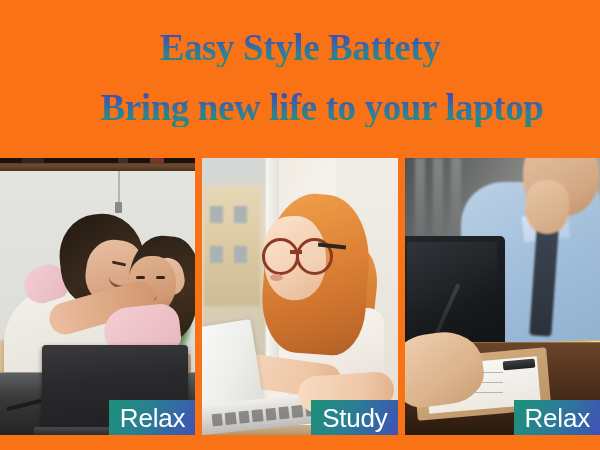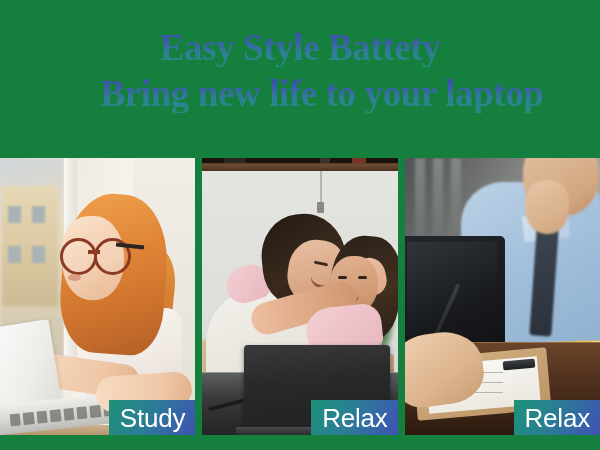--- a/index.html
+++ b/index.html
@@ -11,21 +11,21 @@
     width: 600px;
     height: 450px;
     overflow: hidden;
     font-family: "Liberation Sans", sans-serif;
   }
 
   .banner {
     position: relative;
     width: 600px;
     height: 450px;
-    background: #15803d;
+    background: #f97316;
     box-sizing: border-box;
   }
 
   
   .headline {
     position: absolute;
     left: 0;
     top: 28px;
     width: 600px;
     text-align: center;
@@ -37,21 +37,21 @@
     font-weight: bold;
     letter-spacing: -0.4px;
     line-height: 1.06;
     background: linear-gradient(to bottom, #3f45b0 0%, #3b5fa8 35%, #2f8096 65%, #1f8e7e 100%);
     -webkit-background-clip: text;
     background-clip: text;
     -webkit-text-fill-color: transparent;
     color: #2f6a90;
   }
   .headline-line.l1 { font-size: 37px; }
-  .headline-line.l2 { font-size: 37px; margin-top: 7px; padding-left: 44px; }
+  .headline-line.l2 { font-size: 37px; margin-top: 21px; padding-left: 44px; }
 
   
   .panels {
     position: absolute;
     left: 0;
     top: 158px;
     width: 600px;
     height: 277px;
     display: flex;
     gap: 7px;
@@ -453,62 +453,20 @@
 
   <div class="headline">
     <span class="headline-line l1">Easy Style Battety</span>
     <span class="headline-line l2">Bring new life to your laptop</span>
   </div>
 
   <div class="panels">
 
     <div class="panel">
       <div class="photo">
-        <div class="p2-bg"></div>
-        <div class="p2-window"></div>
-        <div class="p2-bldg"></div>
-        <div class="p2-bldg-win" style="left:8px;top:48px;width:13px;height:17px;"></div>
-        <div class="p2-bldg-win" style="left:32px;top:48px;width:13px;height:17px;"></div>
-        <div class="p2-bldg-win" style="left:8px;top:88px;width:13px;height:17px;"></div>
-        <div class="p2-bldg-win" style="left:32px;top:88px;width:13px;height:17px;"></div>
-        <div class="p2-frame"></div>
-        <div class="p2-wall-r"></div>
-
-        <div class="p2-hair-back"></div>
-        <div class="p2-top"></div>
-        <div class="p2-neck"></div>
-        <div class="p2-hair"></div>
-        <div class="p2-face"></div>
-        <div class="p2-glass" style="left:60px;"></div>
-        <div class="p2-glass" style="left:94px;"></div>
-        <div class="p2-glass-bridge"></div>
-        <div class="p2-glass-arm"></div>
-        <div class="p2-lips"></div>
-
-        <div class="p2-arm"></div>
-        <div class="p2-deskline"></div>
-        <div class="p2-laptop-screen"></div>
-        <div class="p2-laptop-base"></div>
-        <div class="p2-keys">
-          <div class="p2-key"></div>
-          <div class="p2-key"></div>
-          <div class="p2-key"></div>
-          <div class="p2-key"></div>
-          <div class="p2-key"></div>
-          <div class="p2-key"></div>
-          <div class="p2-key"></div>
-          <div class="p2-key"></div>
-        </div>
-        <div class="p2-arm2"></div>
-      </div>
-      <div class="badge">Study</div>
-    </div>
-
-    <div class="panel">
-      <div class="photo">
         <div class="p1-wall"></div>
         <div class="p1-shelf">
           <div class="p1-shelf-top"></div>
         </div>
         <div class="p1-shelf-obj" style="left:22px;width:22px;background:#2d2722;"></div>
         <div class="p1-shelf-obj" style="left:118px;width:10px;background:#3b332b;"></div>
         <div class="p1-shelf-obj" style="left:150px;width:14px;background:#7a3426;"></div>
         <div class="p1-cord"></div>
         <div class="p1-cord-plug"></div>
         <div class="p1-plant"></div>
@@ -535,20 +493,62 @@
         <div class="p1-desk"></div>
         <div class="p1-pen"></div>
         <div class="p1-laptop"></div>
         <div class="p1-laptop-base"></div>
       </div>
       <div class="badge">Relax</div>
     </div>
 
     <div class="panel">
       <div class="photo">
+        <div class="p2-bg"></div>
+        <div class="p2-window"></div>
+        <div class="p2-bldg"></div>
+        <div class="p2-bldg-win" style="left:8px;top:48px;width:13px;height:17px;"></div>
+        <div class="p2-bldg-win" style="left:32px;top:48px;width:13px;height:17px;"></div>
+        <div class="p2-bldg-win" style="left:8px;top:88px;width:13px;height:17px;"></div>
+        <div class="p2-bldg-win" style="left:32px;top:88px;width:13px;height:17px;"></div>
+        <div class="p2-frame"></div>
+        <div class="p2-wall-r"></div>
+
+        <div class="p2-hair-back"></div>
+        <div class="p2-top"></div>
+        <div class="p2-neck"></div>
+        <div class="p2-hair"></div>
+        <div class="p2-face"></div>
+        <div class="p2-glass" style="left:60px;"></div>
+        <div class="p2-glass" style="left:94px;"></div>
+        <div class="p2-glass-bridge"></div>
+        <div class="p2-glass-arm"></div>
+        <div class="p2-lips"></div>
+
+        <div class="p2-arm"></div>
+        <div class="p2-deskline"></div>
+        <div class="p2-laptop-screen"></div>
+        <div class="p2-laptop-base"></div>
+        <div class="p2-keys">
+          <div class="p2-key"></div>
+          <div class="p2-key"></div>
+          <div class="p2-key"></div>
+          <div class="p2-key"></div>
+          <div class="p2-key"></div>
+          <div class="p2-key"></div>
+          <div class="p2-key"></div>
+          <div class="p2-key"></div>
+        </div>
+        <div class="p2-arm2"></div>
+      </div>
+      <div class="badge">Study</div>
+    </div>
+
+    <div class="panel">
+      <div class="photo">
         <div class="p3-bg"></div>
         <div class="p3-blind" style="left:10px;"></div>
         <div class="p3-blind" style="left:28px;"></div>
         <div class="p3-blind" style="left:46px;"></div>
 
         <div class="p3-person-shirt"></div>
         <div class="p3-collar"></div>
         <div class="p3-tie"></div>
         <div class="p3-person-head"></div>
         <div class="p3-person-hand"></div>

